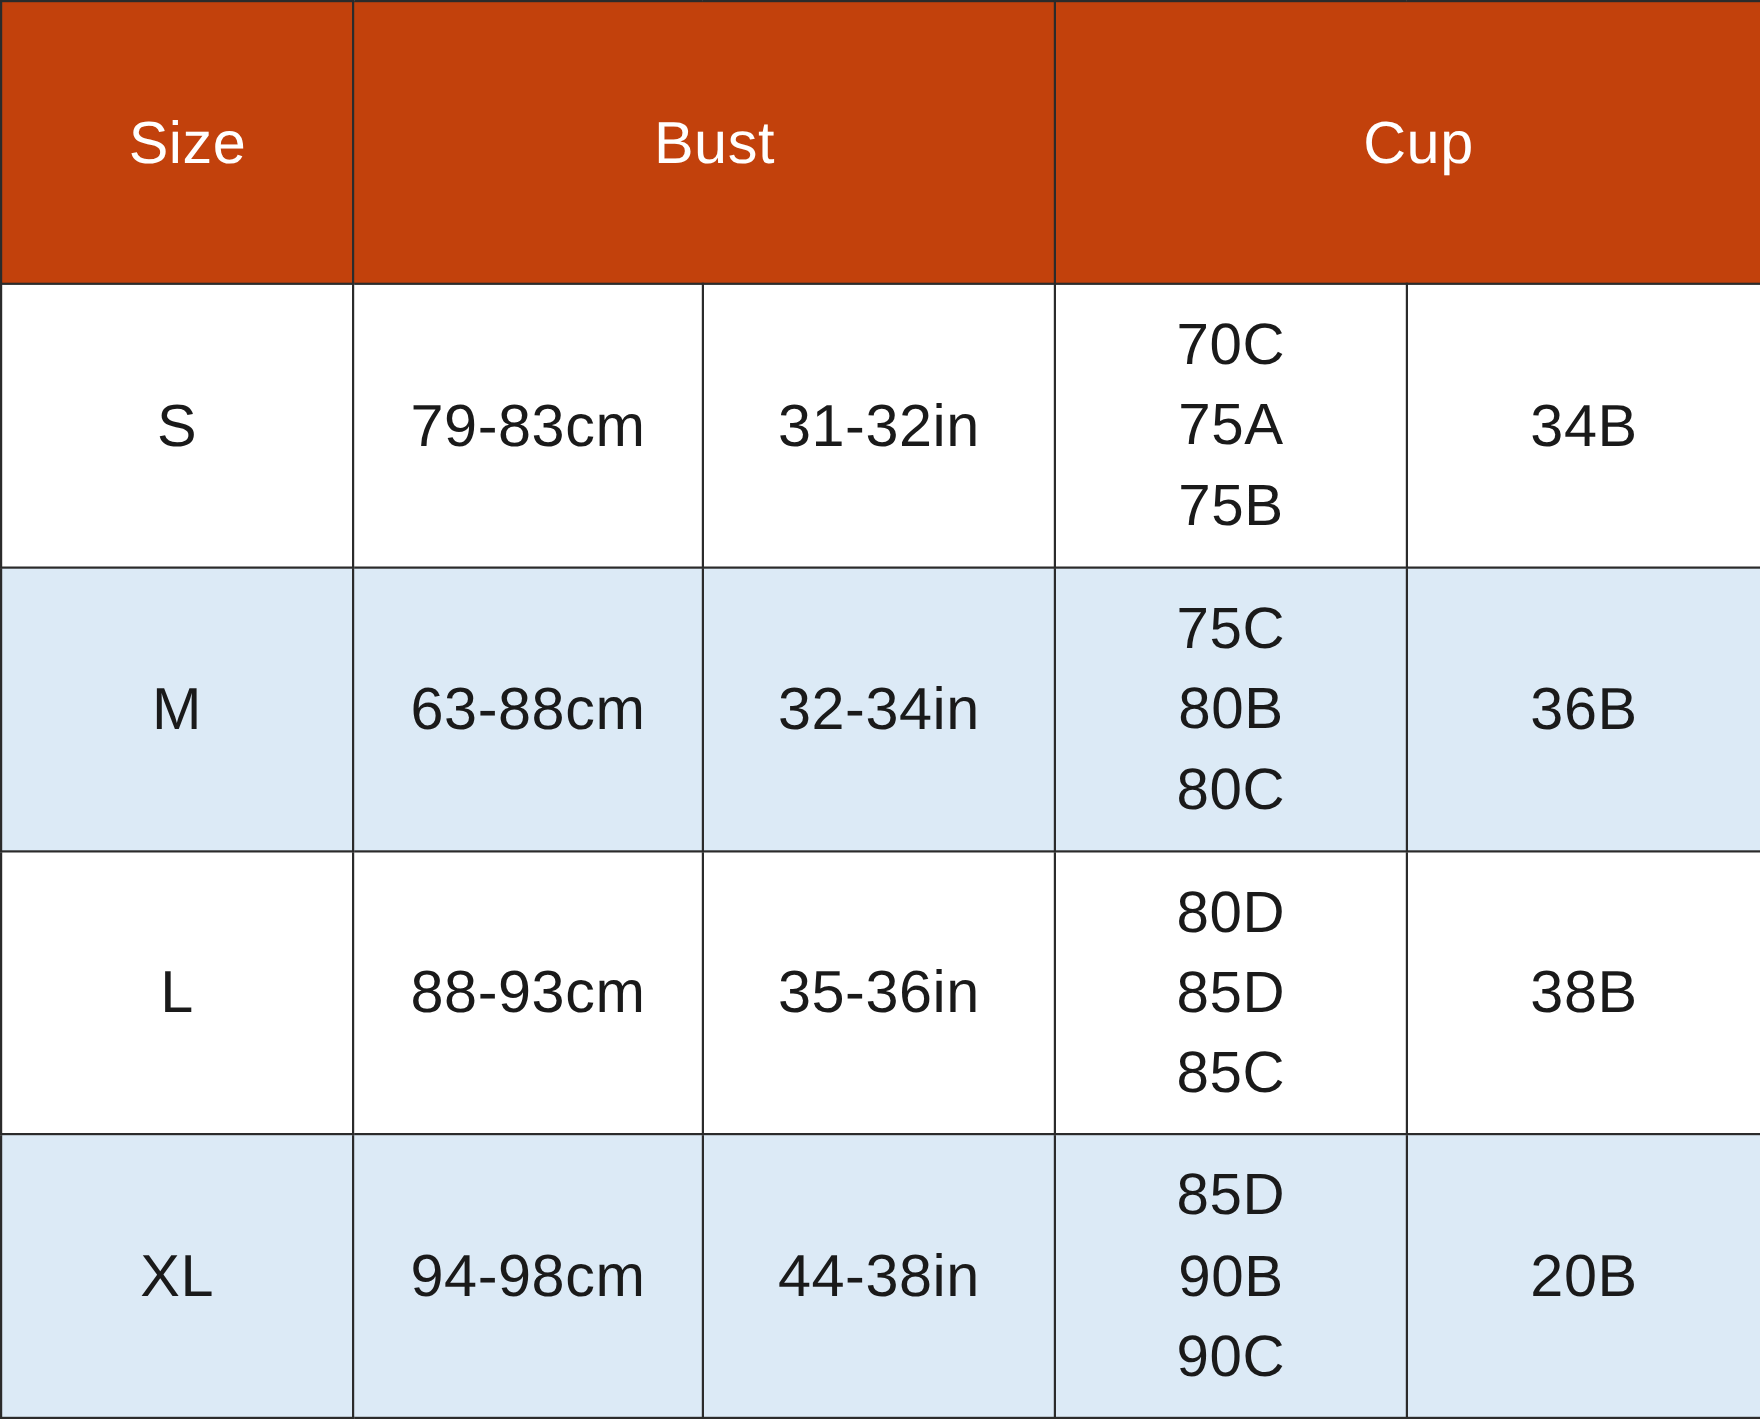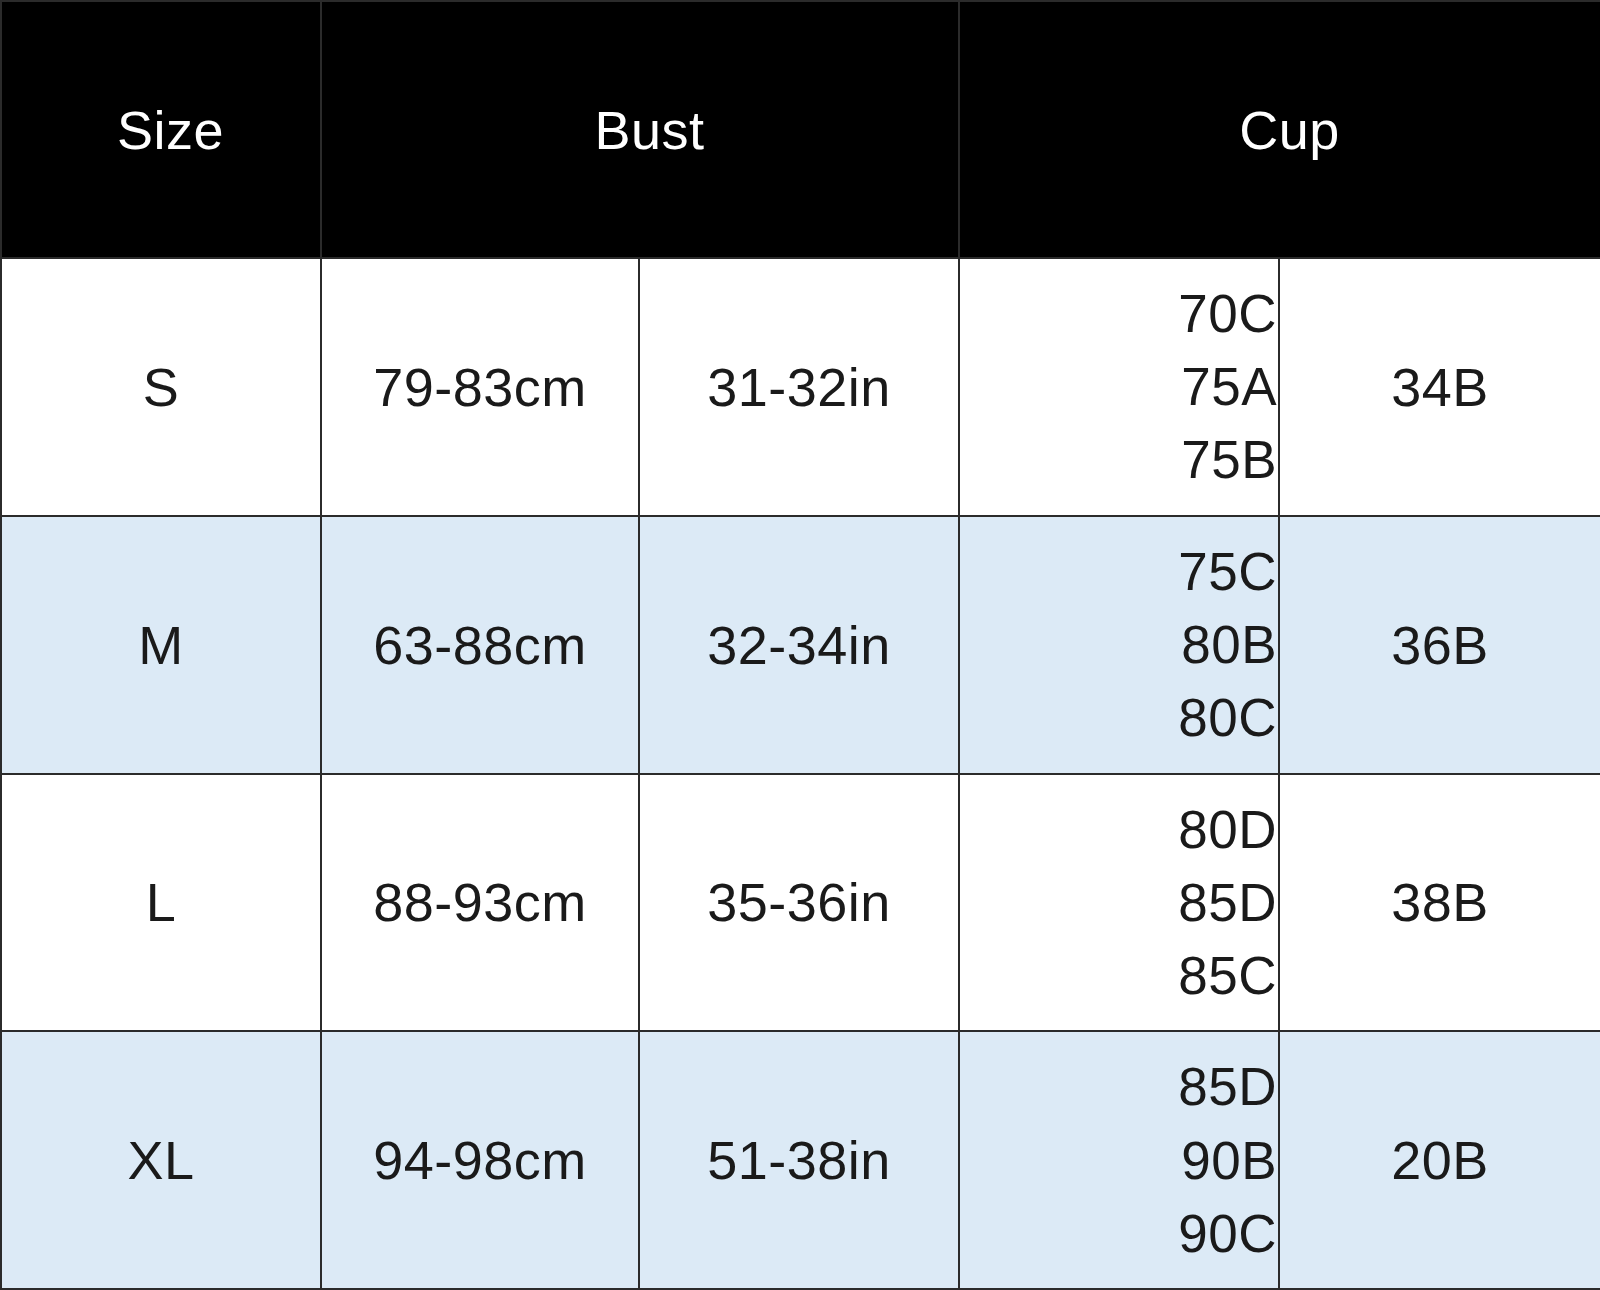--- a/index.html
+++ b/index.html
@@ -36,41 +36,40 @@
   .size-chart {
     border: 2px solid #2b2b2b;
   }
   .size-chart td {
     border: 2px solid #2b2b2b;
     font-size: 54px;
     letter-spacing: 0.5px;
   }
   .size-chart th {
     border: 2px solid #2b2b2b;
-    background: #000000;
+    background: #c2410c;
     color: #ffffff;
     font-size: 54px;
     height: 253px;
     letter-spacing: 0.5px;
     padding-left: 20px;
   }
   tr.row-even td {
     background: #ffffff;
   }
   tr.row-odd td {
     background: #dceaf6;
     margin-left: 23px;
   }
   td.cup-multi {
     line-height: 1.38;
     font-size: 53px;
   }
   td.cup-multi .cup-line {
     display: block;
-    text-align: right;
   }
   .hdr-size { }
   .hdr-bust { }
   .hdr-cup { }
 </style>
 </head>
 <body>
 
 <table class="size-chart">
   <colgroup>
@@ -117,21 +116,21 @@
       <td class="cup-multi">
         <span class="cup-line">80D</span>
         <span class="cup-line">85D</span>
         <span class="cup-line">85C</span>
       </td>
       <td>38B</td>
     </tr>
     <tr class="row-odd">
       <td>XL</td>
       <td>94-98cm</td>
-      <td>51-38in</td>
+      <td>44-38in</td>
       <td class="cup-multi">
         <span class="cup-line">85D</span>
         <span class="cup-line">90B</span>
         <span class="cup-line">90C</span>
       </td>
       <td>20B</td>
     </tr>
   </tbody>
 </table>
 

